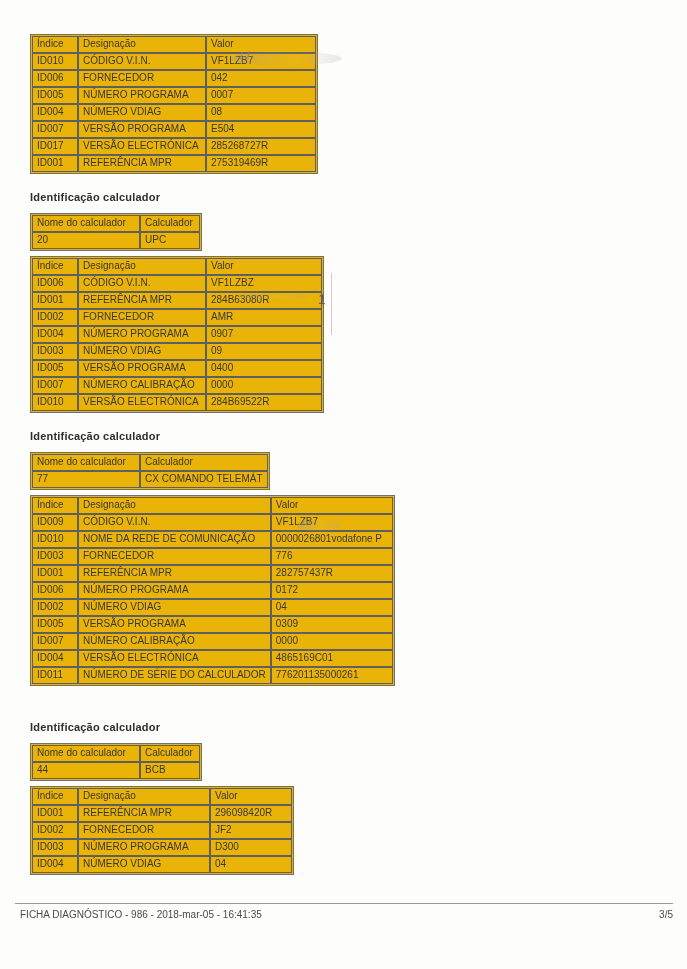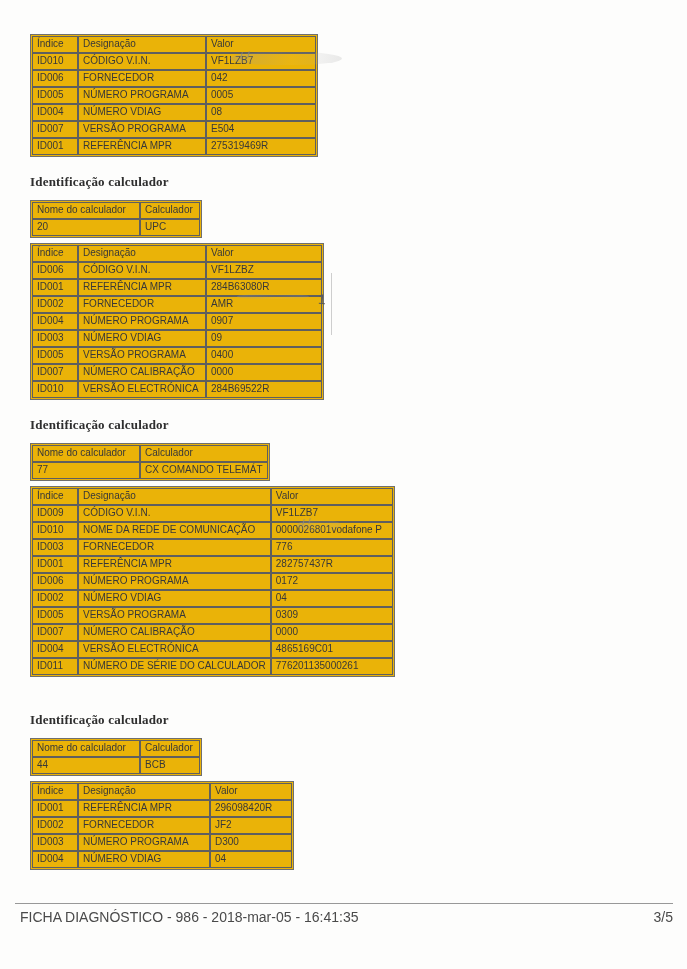--- a/index.html
+++ b/index.html
@@ -35,36 +35,35 @@
   .m0 .c-des{width:118px}.m0 .c-val{width:100px}
   .m1 .c-des{width:118px}.m1 .c-val{width:106px}
   .m2 .c-des{width:182px}.m2 .c-val{width:112px}
   .m3 .c-des{width:122px}.m3 .c-val{width:72px}
   .cw-nome{width:98px}
   .cw-cal{width:50px}
   .calc-wide .cw-cal{width:115px}
   .sec1,.sec2{margin-top:13px;}
   .sec3{margin-top:31px;}
   .sec-heading{
-    font-size:13px;
+    font-size:11px;
     font-weight:bold;
     color:#2e2e2e;
     margin:4px 0 10px 0;
     letter-spacing:.2px;
-    font-family:Liberation Serif, serif;
   }
   .tbl-outer.calc{margin-bottom:5px;display:table;}
   .footer{
     position:absolute;
     left:15px;right:14px;top:903px;
     border-top:1px solid #989898;
     padding-top:5px;
     display:flex;
     justify-content:space-between;
-    font-size:14px;
+    font-size:10px;
     color:#4a4a4a;
   }
   .footer .f-left{padding-left:5px;}
   
   .streak{
     position:absolute;
     background:linear-gradient(96deg, rgba(150,150,150,.32), rgba(225,225,225,.05) 55%, rgba(160,160,160,.22));
     border-radius:50% / 60%;
     pointer-events:none;
   }
@@ -115,36 +114,41 @@
 
             <tr>
               <td class="c-ind">ID006</td>
               <td class="c-des">FORNECEDOR</td>
               <td class="c-val">042</td>
             </tr>
 
             <tr>
               <td class="c-ind">ID005</td>
               <td class="c-des">NÚMERO PROGRAMA</td>
-              <td class="c-val">0005</td>
+              <td class="c-val">0007</td>
             </tr>
 
             <tr>
               <td class="c-ind">ID004</td>
               <td class="c-des">NÚMERO VDIAG</td>
               <td class="c-val">08</td>
             </tr>
 
             <tr>
               <td class="c-ind">ID007</td>
               <td class="c-des">VERSÃO PROGRAMA</td>
               <td class="c-val">E504</td>
             </tr>
 
 
+            <tr>
+              <td class="c-ind">ID017</td>
+              <td class="c-des">VERSÃO ELECTRÓNICA</td>
+              <td class="c-val">285268727R</td>
+            </tr>
 
             <tr>
               <td class="c-ind">ID001</td>
               <td class="c-des">REFERÊNCIA MPR</td>
               <td class="c-val">275319469R</td>
             </tr>
           </tbody>
       </table>
     </div>
   </section>

